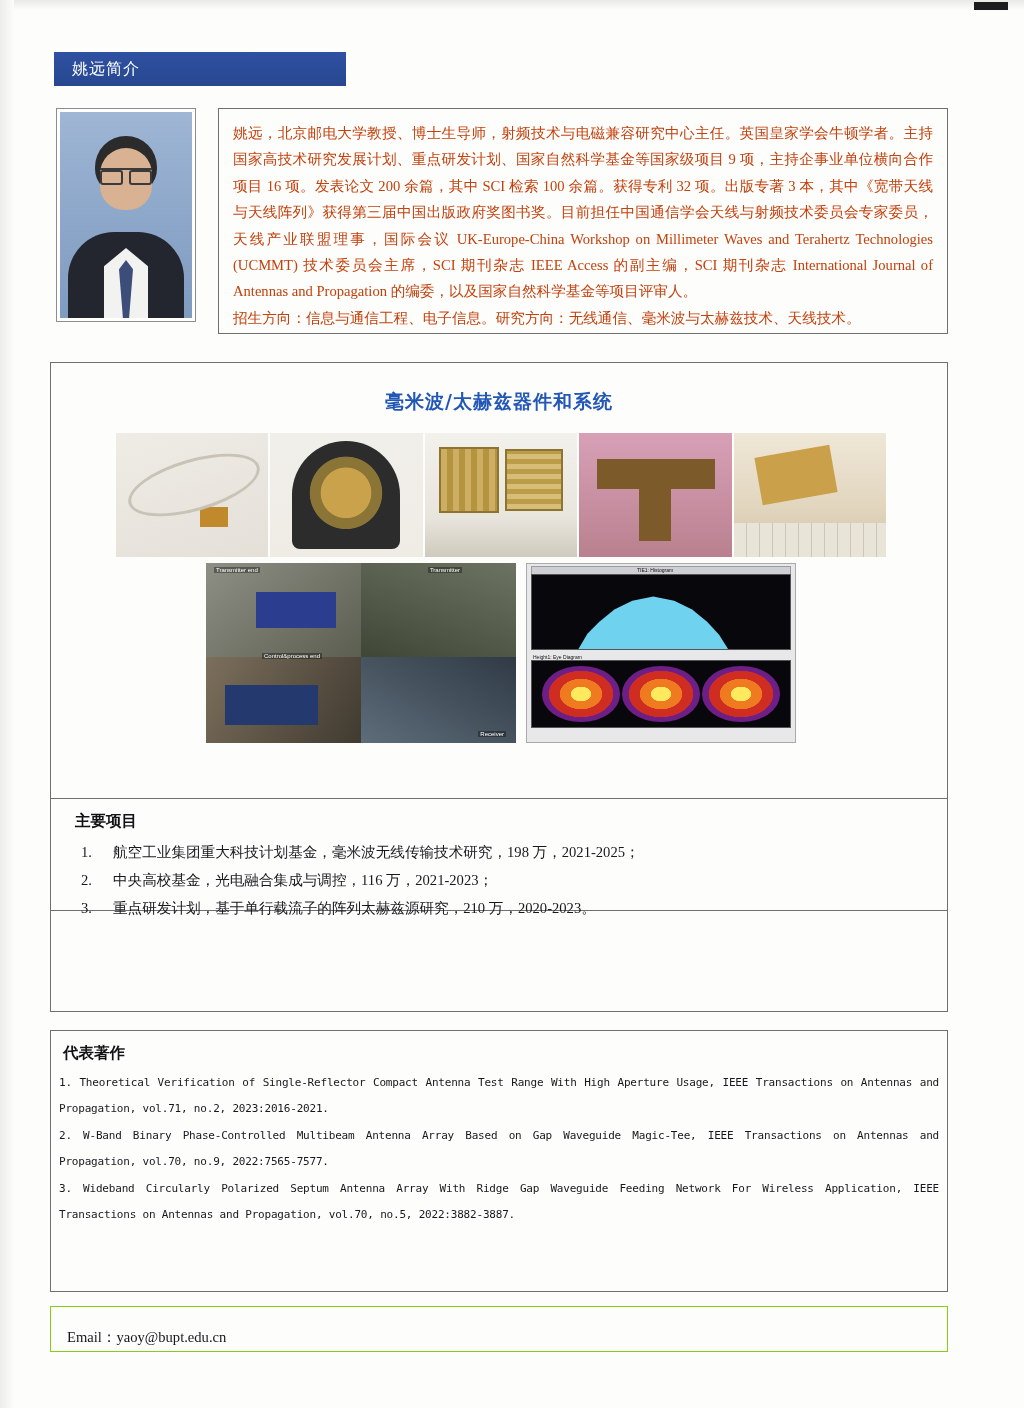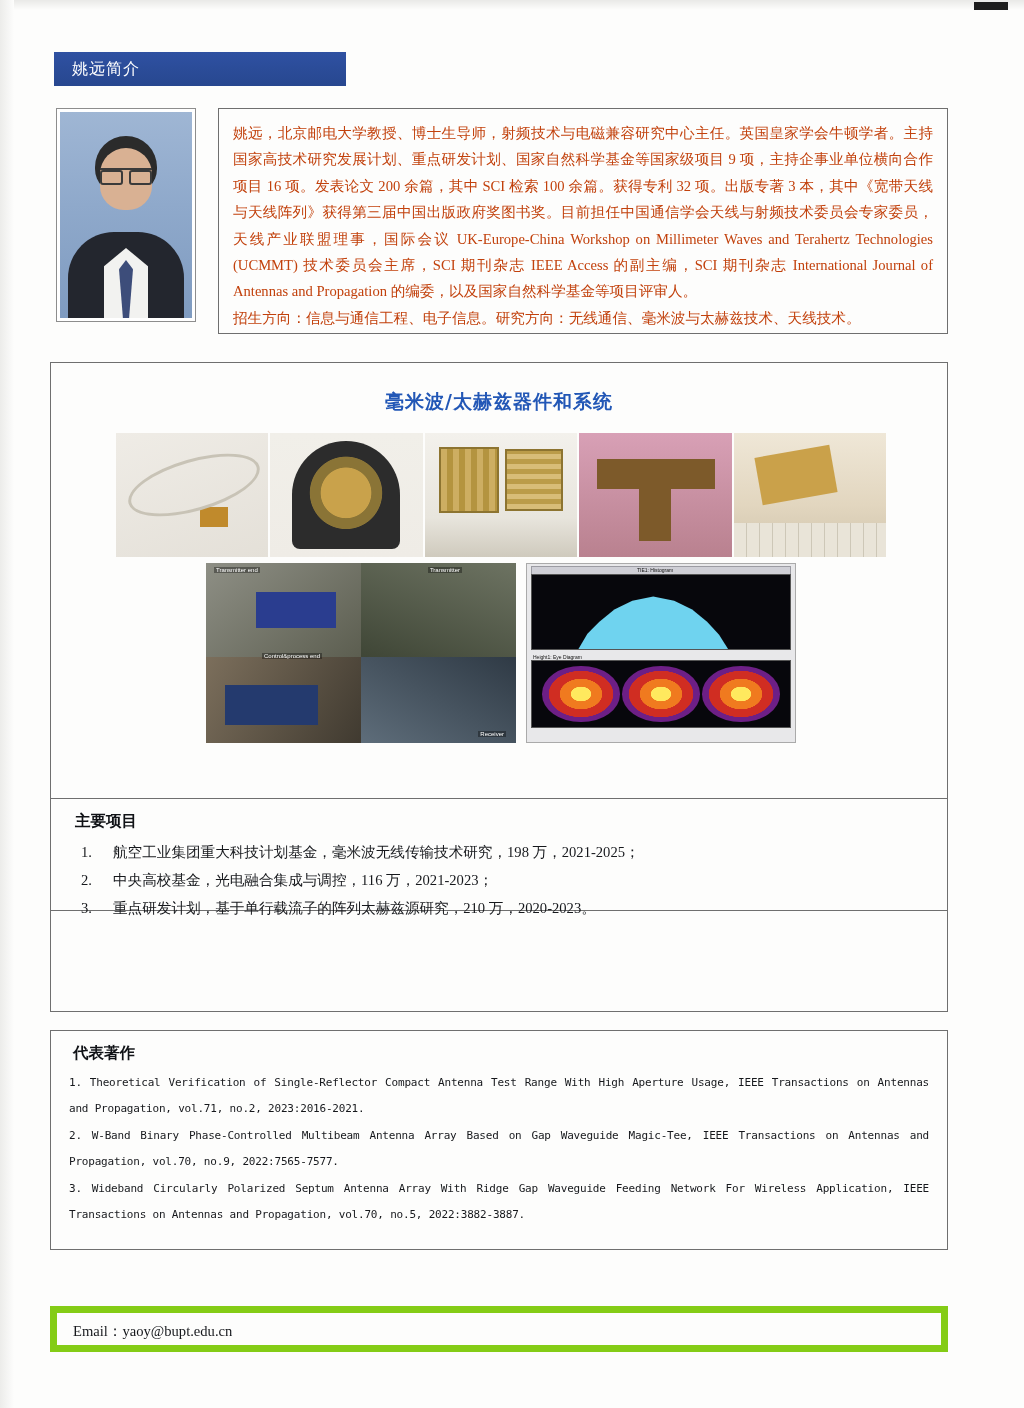--- a/index.html
+++ b/index.html
@@ -365,45 +365,45 @@
   }
   .proj-num { width: 42px; padding-left: 10px; box-sizing: border-box; }
   .proj-txt { flex: 1; }
 
   
   .pubs {
     position: absolute;
     left: 50px;
     top: 1030px;
     width: 898px;
-    height: 220px;
+    height: 262px;
     border: 1px solid #6f6f6f;
     box-sizing: border-box;
-    padding: 12px 18px;
+    padding: 12px 8px;
   }
   .pub-item {
     font-size: 11px;
     line-height: 25.5px;
     color: #16181c;
     font-family: "DejaVu Sans Mono", "Liberation Mono", monospace;
     letter-spacing: -0.2px;
     text-align: justify;
     margin-bottom: 2px;
   }
 
   
   .email-box {
     position: absolute;
     left: 50px;
     top: 1306px;
     width: 898px;
     height: 46px;
-    border: 7px solid #84cc16;
-    box-sizing: border-box;
-    padding: 9px 16px;
+    border: 1px solid #84cc16;
+    box-sizing: border-box;
+    padding: 21px 16px;
   }
   .email-text {
     font-size: 14.6px;
     color: #16181c;
   }
 </style>
 </head>
 <body>
 
 <div class="page">

